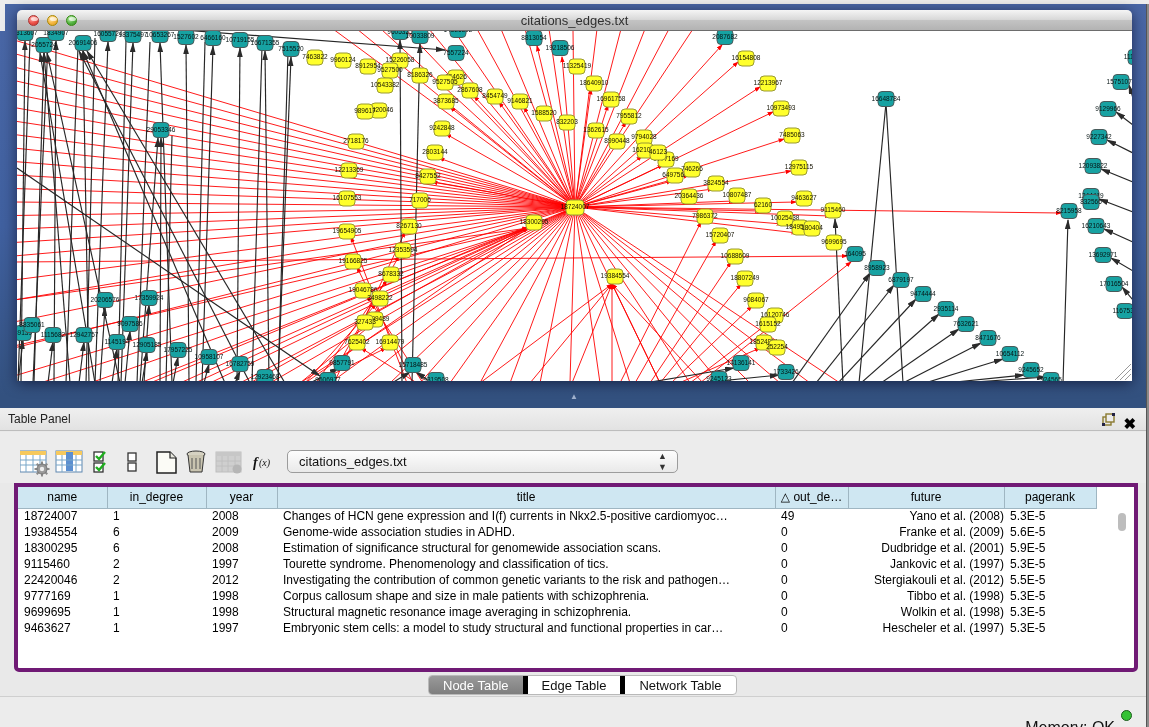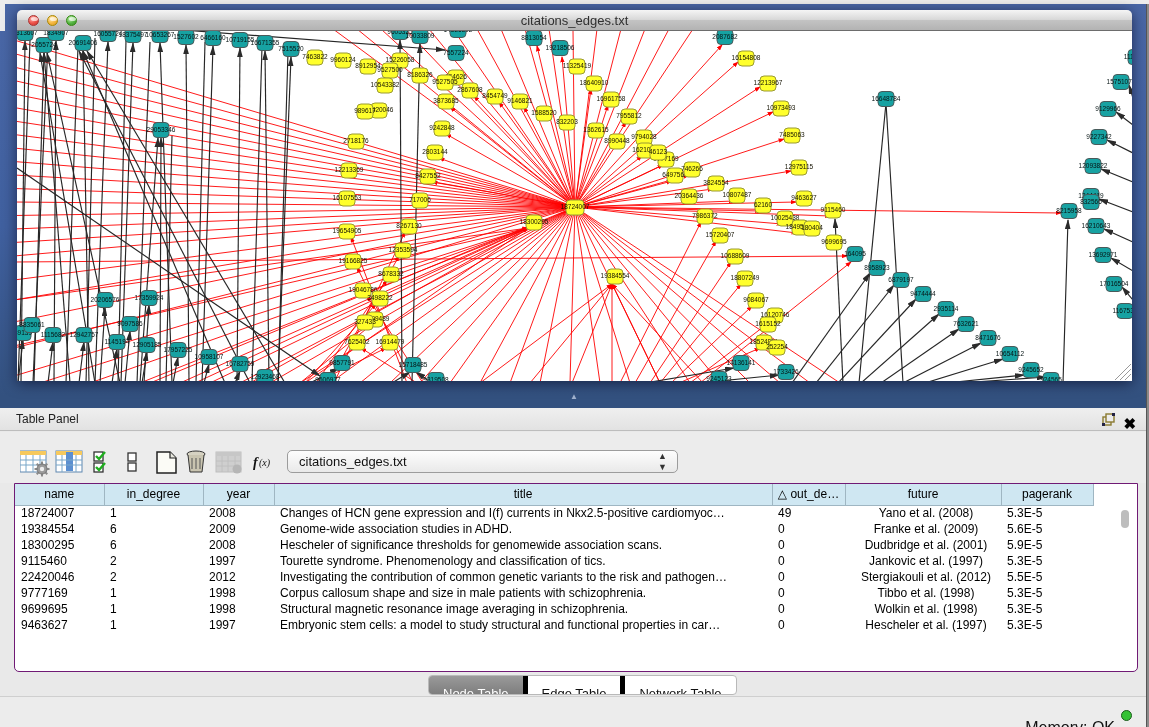--- a/index.html
+++ b/index.html
@@ -8,37 +8,37 @@
 .desk{position:absolute;left:0;top:4px;width:1146px;height:404px;background:linear-gradient(180deg,#4a67a6 0%,#40609f 55%,#33517f 97%)}
 .win{position:absolute;left:17px;top:10px;width:1115px;height:371px;border-radius:5px 5px 0 0;box-shadow:0 2px 14px rgba(0,0,25,.6)}
 .titlebar{position:absolute;left:17px;top:10px;width:1115px;height:21px;border-radius:5px 5px 0 0;background:linear-gradient(180deg,#f5f5f5 0%,#d8d8d8 48%,#c3c3c3 52%,#b3b3b3 100%);border-bottom:1px solid #6d6d6d}
 .title{position:absolute;left:0;top:13px;width:1149px;text-align:center;font-size:13px;color:#303030}
 .tl{position:absolute;top:15px;width:11px;height:11px;border-radius:50%}
 .tl i{position:absolute;left:2px;top:1px;width:7px;height:4px;border-radius:50%;background:rgba(255,255,255,.65)}
 .tl.r{left:28px;background:radial-gradient(circle at 35% 28%,#ffb0ab,#ec5047 55%,#c33a32);border:0.5px solid #a33}
 .tl.y{left:47px;background:radial-gradient(circle at 35% 28%,#ffe9b0,#f5b53d 55%,#d39a2a);border:0.5px solid #a80}
 .tl.g{left:66px;background:radial-gradient(circle at 35% 28%,#c4f2b2,#52b33f 55%,#3d8f2f);border:0.5px solid #381}
 .panel{position:absolute;left:0;top:408px;width:1146px;height:319px;background:#e9e9e9}
-.phead{position:absolute;left:0;top:0;width:100%;height:23px;background:linear-gradient(180deg,#efefef,#e2e2e2);border-bottom:1px solid #bdbdbd;font-size:12px;color:#222;line-height:23px;padding-left:16px}
+.phead{position:absolute;left:0;top:0;width:100%;height:23px;background:linear-gradient(180deg,#efefef,#e2e2e2);border-bottom:1px solid #bdbdbd;font-size:12px;color:#222;line-height:23px;padding-left:8px}
 .ficon{position:absolute;right:31px;top:5px;width:13px;height:13px}
 .xicon{position:absolute;right:10px;top:4px;font-size:15px;font-weight:bold;color:#000}
 .toolrow{position:absolute;left:0;top:24px;width:100%;height:51px;background:#ececec}
 .combo{position:absolute;left:287px;top:18px;width:391px;height:23px;border:1px solid #9c9c9c;border-radius:5px;background:linear-gradient(180deg,#fdfdfd,#e9e9e9);font-size:13px;color:#111;line-height:22px;padding-left:11px}
 .combo .ar{position:absolute;right:10px;top:0px;font-size:9px;color:#333;line-height:11px;text-align:center}
-.tblwrap{position:absolute;left:14px;top:75px;width:1124px;height:189px;background:#fff;border:1px solid #701a75;border-radius:0 0 5px 5px;overflow:hidden}
+.tblwrap{position:absolute;left:14px;top:75px;width:1124px;height:189px;background:#fff;border:4px solid #701a75;border-radius:0 0 5px 5px;overflow:hidden}
 table{border-collapse:collapse;font-size:12px;color:#000;table-layout:fixed;width:1078px}
 td,th{box-sizing:border-box}
 th{background:#cfe7f2;border-right:1px solid #9fb6c2;border-bottom:1px solid #9fb6c2;font-weight:normal;height:21px;font-size:12px}
 td{height:16px;padding:0 0 0 6px;white-space:nowrap;overflow:hidden}
 .c1{width:89px}.c2{width:99px}.c3{width:71px}.c4{width:498px}.c5{width:73px}.c6{width:156px}.c7{width:92px}
 td.c4{text-overflow:ellipsis}
-td.c6{text-align:center}
+td.c6{text-align:right}
 .sb{position:absolute;right:8px;top:26px;width:8px;height:18px;background:#bdbdbd;border-radius:4px}
 .tabs{position:absolute;left:428px;top:267px;height:20px;display:flex;border:1px solid #b9b9b9;border-radius:4px;overflow:hidden;background:#fff;font-size:13px}
-.tab{padding:8px 14px;line-height:19px;color:#111}
+.tab{padding:0 14px;line-height:19px;color:#111}
 .tab.sel{background:linear-gradient(180deg,#9a9a9a,#7e7e7e);color:#fff}
 .tab+.tab{border-left:5px solid #000000}
 .statline{position:absolute;left:0;top:288px;width:100%;border-top:1px solid #cfcfcf;height:31px;background:#ececec}
 .mem{position:absolute;right:31px;top:311px;font-size:16px;color:#111}
 .dot{position:absolute;right:14px;top:302px;width:11px;height:11px;border-radius:50%;background:#35c235;border:1px solid #1c5c1c}
 </style></head><body>
 <div class="topstrip"></div>
 <div class="desk"></div>
 <div class="leftstrip"></div>
 <div class="rightstrip"></div>
@@ -629,21 +629,21 @@
             <td class="c3">2009</td>
             <td class="c4">Genome‑wide association studies in ADHD.</td>
             <td class="c5">0</td>
             <td class="c6">Franke et al. (2009)</td>
             <td class="c7">5.6E-5</td>
           </tr>
 <tr>
             <td class="c1">18300295</td>
             <td class="c2">6</td>
             <td class="c3">2008</td>
-            <td class="c4">Hescheler of significance thresholds for genomewide association scans.</td>
+            <td class="c4">Estimation of significance structural for genomewide association scans.</td>
             <td class="c5">0</td>
             <td class="c6">Dudbridge et al. (2001)</td>
             <td class="c7">5.9E-5</td>
           </tr>
 <tr>
             <td class="c1">9115460</td>
             <td class="c2">2</td>
             <td class="c3">1997</td>
             <td class="c4">Tourette syndrome. Phenomenology and classification of tics.</td>
             <td class="c5">0</td>

